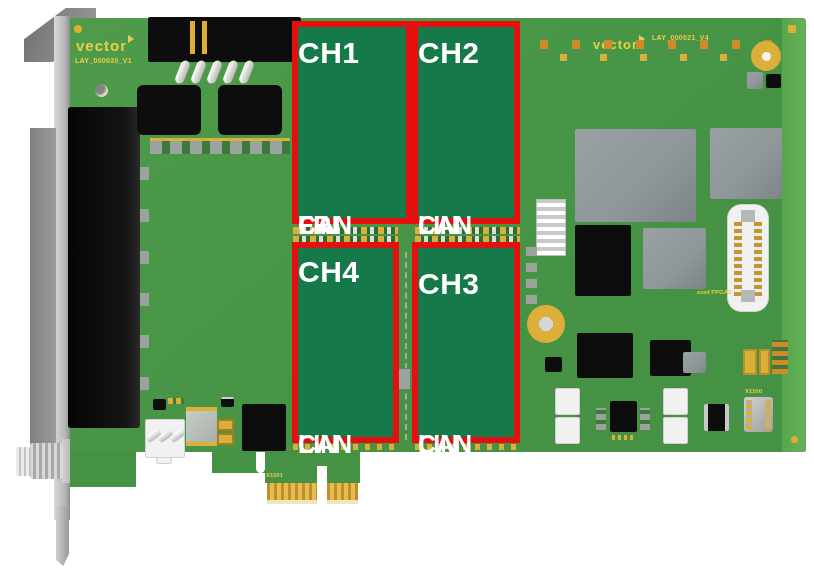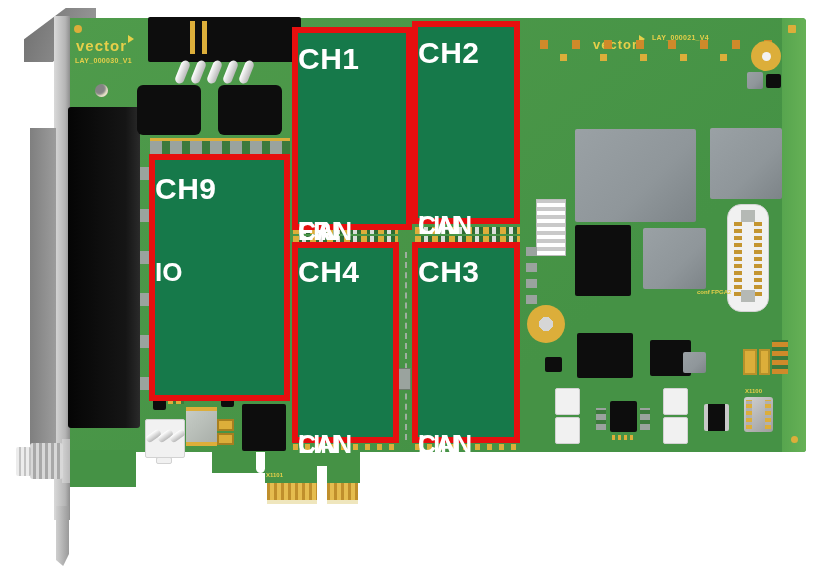--- a/index.html
+++ b/index.html
@@ -177,53 +177,47 @@
   <div style="left:612px;top:435px;width:22px;height:5px;background:repeating-linear-gradient(90deg,var(--pad-gold) 0 3px,transparent 3px 6px);"></div>
   <div style="left:596px;top:408px;width:10px;height:22px;background:repeating-linear-gradient(0deg,#9aa39e 0 6px,#3c7a3c 6px 10px);"></div>
   <div style="left:640px;top:408px;width:10px;height:22px;background:repeating-linear-gradient(0deg,#9aa39e 0 6px,#3c7a3c 6px 10px);"></div>
   <div class="blk" style="left:704px;top:404px;width:25px;height:27px;border-left:4px solid #c9c9c9;border-right:4px solid #c9c9c9;"></div>
   <div style="left:744px;top:397px;width:29px;height:35px;background:linear-gradient(135deg,#d2d2d2,#9d9d9d);border-radius:3px;"></div>
   <div style="left:746px;top:400px;width:6px;height:29px;background:repeating-linear-gradient(0deg,var(--pad-gold) 0 4px,#b0b0b0 4px 7px);"></div>
   <div style="left:765px;top:400px;width:6px;height:29px;background:repeating-linear-gradient(0deg,var(--pad-gold) 0 4px,#b0b0b0 4px 7px);"></div>
   <div class="silk" style="left:745px;top:388px;font-size:6px;">X1100</div>
   <div class="fid" style="left:791px;top:436px;width:7px;height:7px;"></div>
 
-  <div class="chbox" style="left:292px;top:27px;width:120px;height:203px;">
+  <div class="chbox" style="left:292px;top:21px;width:120px;height:203px;">
     <div class="chtitle">CH1</div>
     <div class="chlines">
       <div>FR</div>
       <div>CAN</div>
       <div>LIN</div>
     </div>
   </div>
 
   <div class="chbox" style="left:412px;top:21px;width:108px;height:203px;">
     <div class="chtitle">CH2</div>
     <div class="chlines">
       <div>CAN</div>
       <div>LIN</div>
     </div>
   </div>
 
-  <div class="chbox" style="left:149px;top:154px;width:141px;height:247px;">
-    <div class="chtitle" style="margin-top:12px;">CH9</div>
-    <div class="chlines" style="bottom:auto;top:98px;font-size:26px;">
-      <div>IO</div>
-    </div>
-  </div>
 
   <div class="chbox" style="left:292px;top:242px;width:107px;height:201px;">
     <div class="chtitle" style="margin-top:7px;text-align:center;">CH4</div>
     <div class="chlines">
       <div>CAN</div>
       <div>LIN</div>
     </div>
   </div>
 
   <div class="chbox" style="left:412px;top:242px;width:108px;height:201px;">
-    <div class="chtitle" style="margin-top:7px;">CH3</div>
+    <div class="chtitle" style="margin-top:19px;">CH3</div>
     <div class="chlines">
       <div>CAN</div>
       <div>LIN</div>
     </div>
   </div>
 
 </div>
 
 </body></html>

